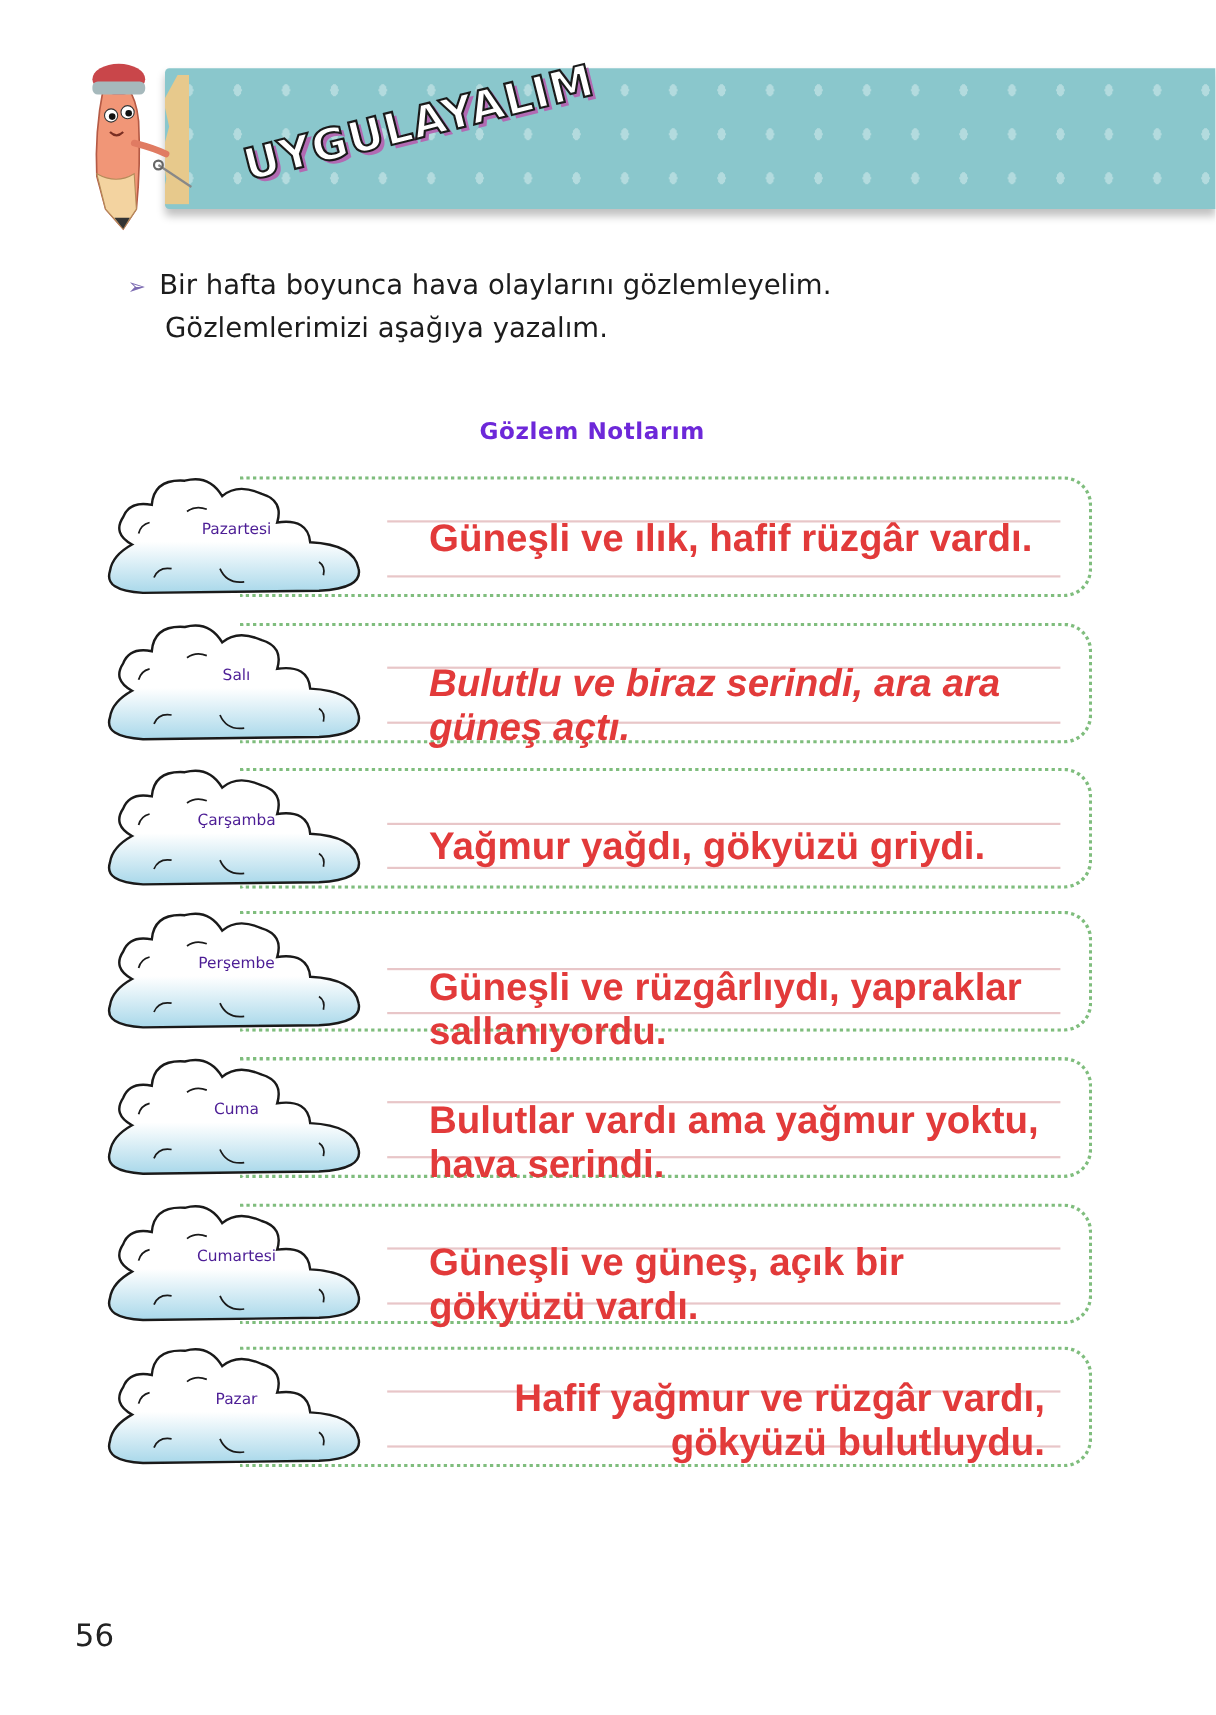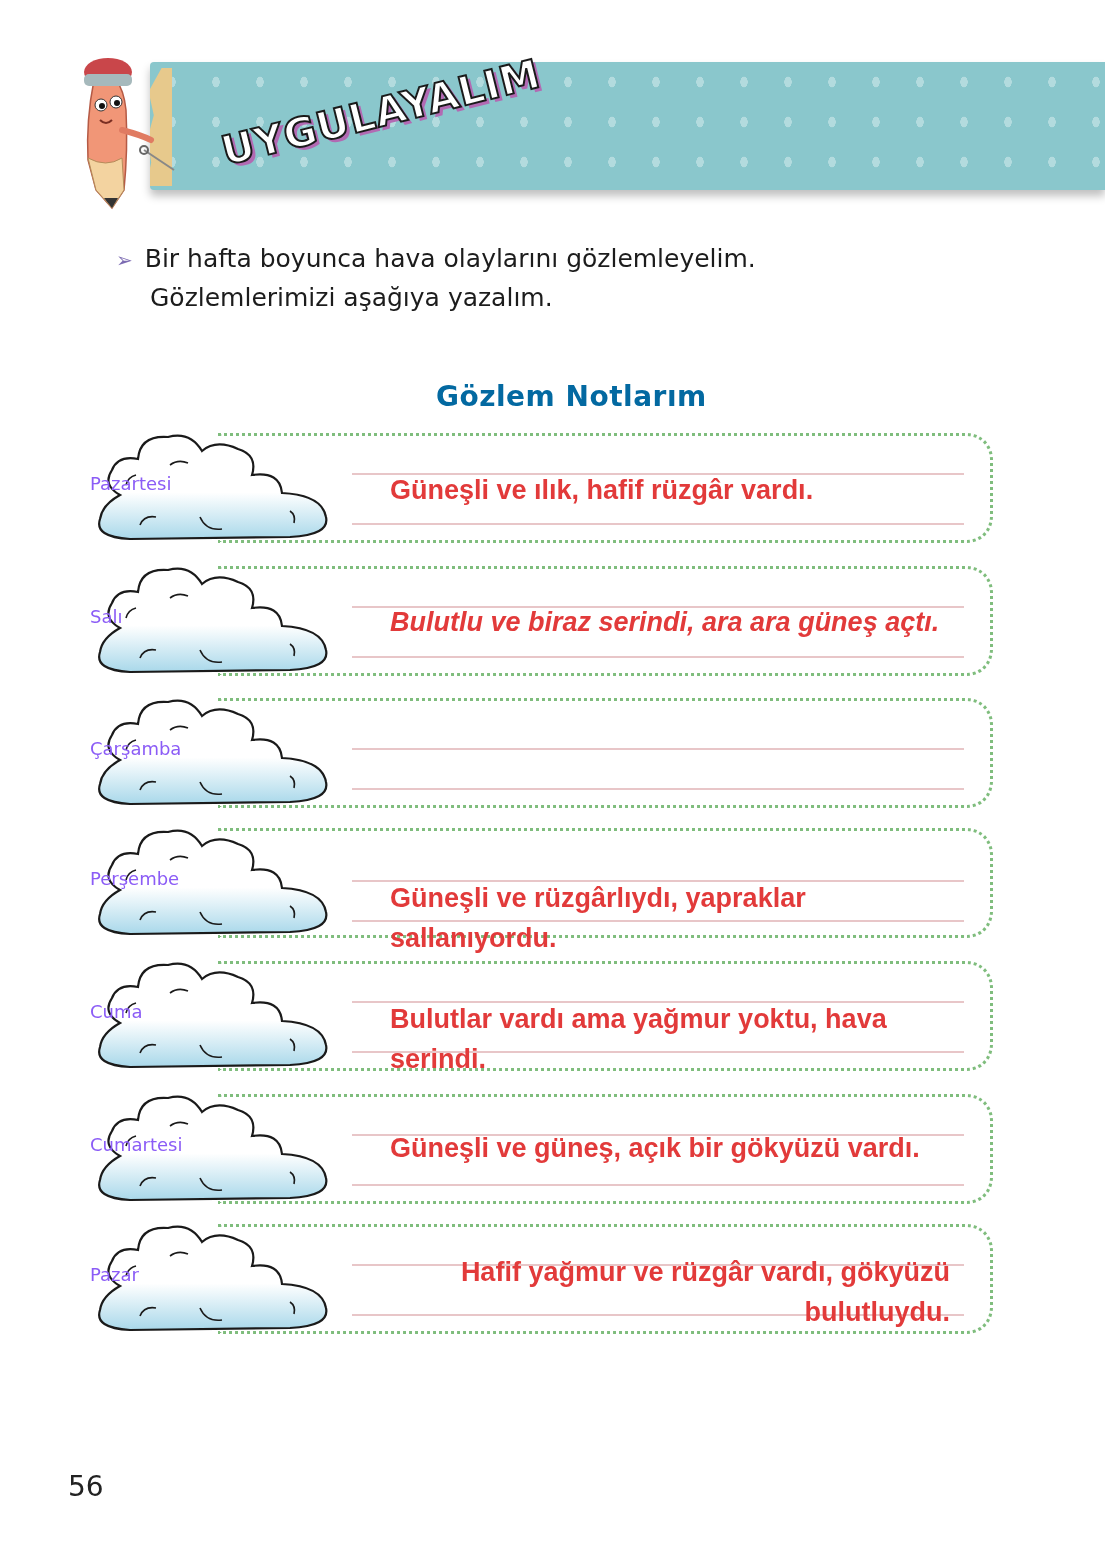--- a/index.html
+++ b/index.html
@@ -12,28 +12,28 @@
   .title { position:absolute; left:228px; top:128px; font-family:"DejaVu Sans", sans-serif; font-weight:900; font-size:40px; color:#ffffff; letter-spacing:1px; transform:rotate(-14deg); transform-origin:left bottom; -webkit-text-stroke:2px #1a1a1a; text-shadow:3px 4px 0 #b26ab3; }
 
   
   .mascot { position:absolute; left:66px; top:40px; width:110px; height:170px; }
 
   
   .instruction { position:absolute; left:116px; top:240px; font-family:"DejaVu Sans", sans-serif; font-size:25px; line-height:38px; color:#1c1c1c; }
   .instruction .arrow { color:#7c6bb2; font-size:20px; margin-right:12px; }
   .instruction .line2 { padding-left:34px; display:block; }
 
-  .section-title { position:absolute; left:436px; top:380px; font-family:"DejaVu Sans", sans-serif; font-weight:bold; font-size:28px; color:#0369a1; letter-spacing:0.5px; }
+  .section-title { position:absolute; left:436px; top:380px; font-family:"DejaVu Sans", sans-serif; font-weight:bold; font-size:21px; color:#6d28d9; letter-spacing:0.5px; }
 
   .row { position:absolute; left:90px; width:905px; height:110px; }
   .box { position:absolute; left:128px; top:8px; width:772px; height:104px; border:3px dotted #7fbd7d; border-left:none; border-radius:0 26px 26px 0; }
   .rule { position:absolute; left:262px; width:612px; height:2px; background:#e8c6c8; }
   .cloud { position:absolute; left:0; top:0; width:250px; height:120px; }
-  .cloud-label { position:absolute; left:0; width:250px; text-align:left; top:48px; font-family:"DejaVu Sans", sans-serif; font-size:18px; color:#8b5cf6; }
-  .note { position:absolute; left:300px; font-family:"Liberation Sans", sans-serif; font-weight:bold; font-size:27px; line-height:40px; color:#e23a3a; width:560px; }
+  .cloud-label { position:absolute; left:0; width:250px; text-align:center; top:48px; font-family:"DejaVu Sans", sans-serif; font-size:14px; color:#4c1d95; }
+  .note { position:absolute; left:300px; font-family:"Liberation Sans", sans-serif; font-weight:bold; font-size:35px; line-height:40px; color:#e23a3a; width:560px; }
 
   .page-number { position:absolute; left:68px; top:1470px; font-family:"DejaVu Sans", sans-serif; font-size:28px; color:#222; }
 </style>
 </head>
 <body>
 
 <div class="banner">
   <div class="dots"></div>
   <div class="torn"></div>
 </div>
@@ -116,20 +116,21 @@
         </linearGradient>
       </defs>
       <path d="M30 70 Q12 60 22 45 Q28 30 48 34 Q50 10 78 12 Q100 6 112 26 Q126 14 148 24 Q168 30 162 50 Q190 46 192 68 Q232 70 236 92 Q240 110 200 112 L40 114 Q4 112 10 94 Q12 80 30 70 Z" fill="url(#cg2)" stroke="#1a1a1a" stroke-width="2.2"></path>
       <path d="M36 60 Q38 52 46 50" stroke="#1a1a1a" stroke-width="1.6" fill="none"></path>
       <path d="M80 40 Q88 34 98 38" stroke="#1a1a1a" stroke-width="1.6" fill="none"></path>
       <path d="M50 100 Q54 90 66 92" stroke="#1a1a1a" stroke-width="1.6" fill="none"></path>
       <path d="M110 92 Q116 106 132 104" stroke="#1a1a1a" stroke-width="1.6" fill="none"></path>
       <path d="M200 86 Q206 90 204 98" stroke="#1a1a1a" stroke-width="1.6" fill="none"></path>
     </svg>
     <div class="cloud-label">Çarşamba</div>
+    <div class="note" style="top: 60px;">Yağmur yağdı, gökyüzü griydi.</div>
   </div>
     <div class="row" style="top: 820px;">
     <div class="box"></div>
     <div class="rule r1" style="top: 60px;"></div>
     <div class="rule r2" style="top: 100px;"></div>
     <svg class="cloud" viewBox="0 0 250 120">
       <defs>
         <linearGradient id="cg3" x1="0" y1="0" x2="0" y2="1">
           <stop offset="0.55" stop-color="#ffffff"></stop>
           <stop offset="1" stop-color="#a9d8ea"></stop>

